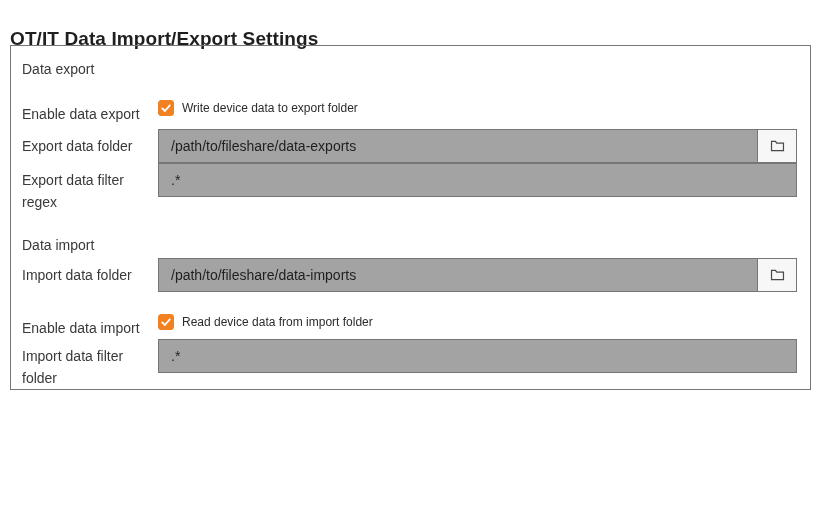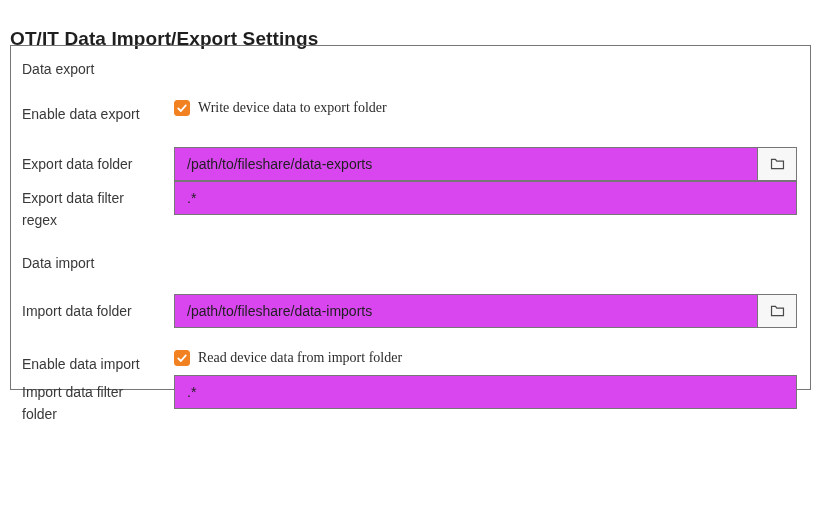--- a/index.html
+++ b/index.html
@@ -41,31 +41,30 @@
     margin: 0;
     font-weight: 400;
   }
   .section-heading.second {
     margin-top: 23px;
   }
   .form-row {
     display: grid;
     grid-template-columns: 136px 1fr;
     align-items: start;
-    gap: 16px;
   }
   .form-row .field-label {
     font-size: 14px;
     color: #393939;
     line-height: 22px;
     padding-top: 3px;
     padding-right: 8px;
   }
   .row-enable   { margin-top: 22px; }
-  .row-folder   { margin-top: 22px; }
+  .row-folder   { margin-top: 4px; }
   .row-filter   { }
   .row-folder .field-label,
   .row-filter .field-label { padding-top: 6px; }
 
   .checkbox-field {
     display: flex;
     align-items: center;
     gap: 8px;
     padding-top: 0px;
   }
@@ -82,40 +81,39 @@
     cursor: pointer;
     flex: 0 0 auto;
   }
   .checkbox svg { display: none; }
   .checkbox[data-checked="true"] {
     background: #f28221;
     border-color: #f28221;
   }
   .checkbox[data-checked="true"] svg { display: block; }
   .checkbox-label {
-    font-size: 14px;
+    font-size: 12px;
     color: #2b2b2b;
     line-height: 16px;
-    font-family: Liberation Serif, serif;
   }
   .field-control {
     display: flex;
     align-items: stretch;
   }
   .text-input {
     flex: 1 1 auto;
     height: 34px;
     box-sizing: border-box;
     border: 1px solid #767676;
     border-radius: 0;
     padding: 1px 12px;
     font-family: "Liberation Sans", "DejaVu Sans", sans-serif;
     font-size: 14px;
     color: #1f1f1f;
-    background: #d946ef;
+    background: #a3a3a3;
     outline: none;
     min-width: 0;
   }
   .browse-button {
     flex: 0 0 40px;
     width: 40px;
     height: 34px;
     box-sizing: border-box;
     margin-left: -1px;
     border: 1px solid #767676;

